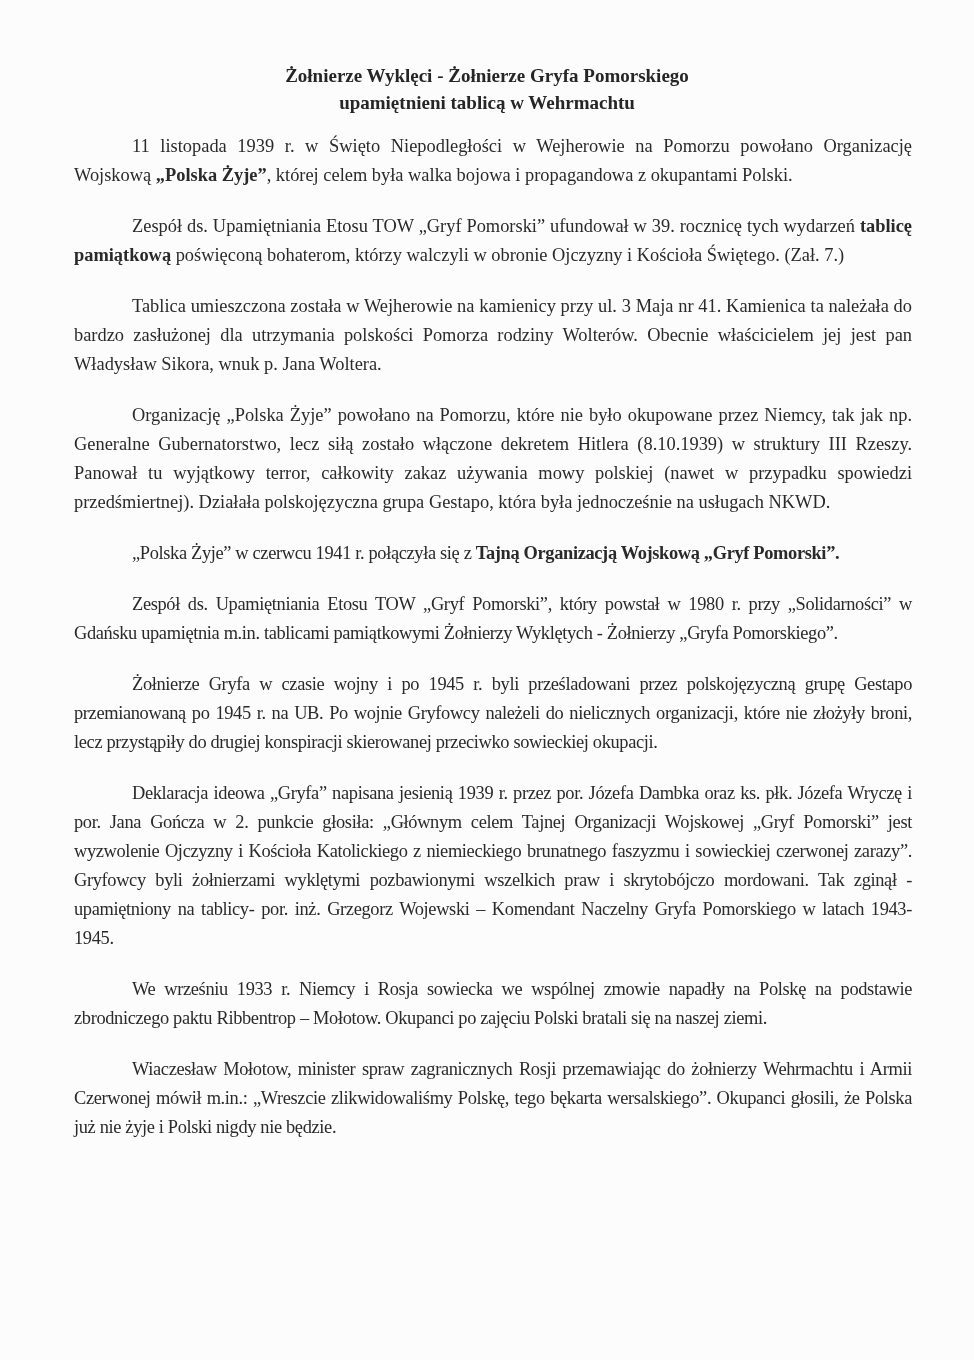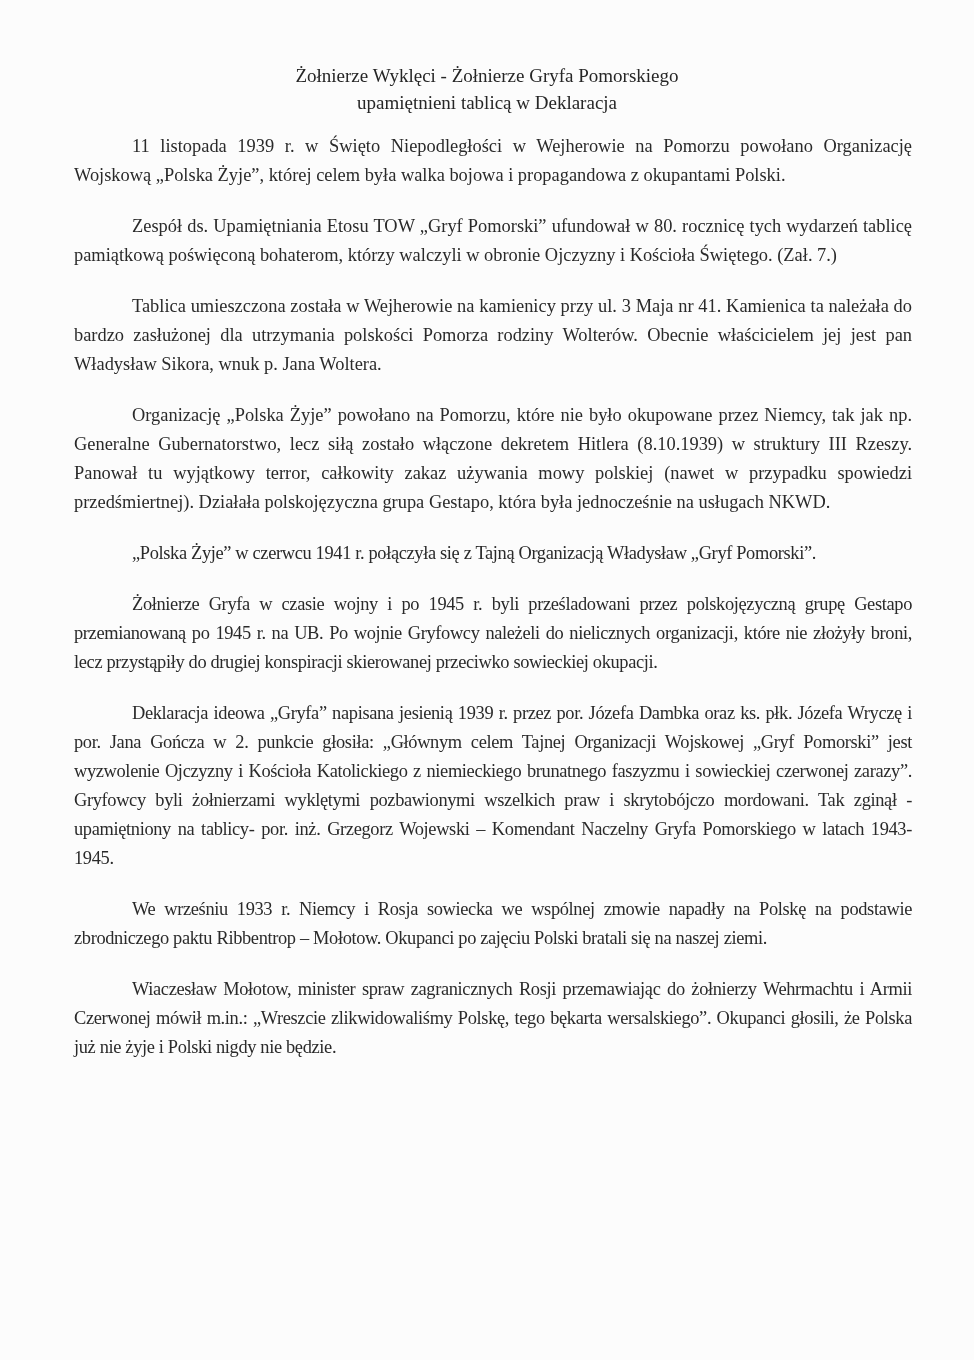--- a/index.html
+++ b/index.html
@@ -15,21 +15,21 @@
       height: 1360px;
       background: #fcfcfc;
       color: #2a2a2a;
       font-family: "Liberation Serif", "DejaVu Serif", serif;
     }
     .title {
       position: absolute;
       left: 0; right: 0;
       top: 62px;
       text-align: center;
-      font-weight: normal;
+      font-weight: bold;
       font-size: 19px;
       line-height: 27px;
       color: #262626;
     }
     .body {
       position: absolute;
       left: 74px;
       width: 838px;
       top: 132px;
       font-size: 18.4px;
@@ -37,42 +37,43 @@
       text-align: justify;
     }
     .para {
       margin: 0 0 22px 0;
       text-indent: 58px;
     }
     .para.condensed {
       font-family: "Liberation Sans Narrow", "Liberation Serif", serif;
       letter-spacing: -0.35px;
     }
-    .b { font-weight: normal; }
+    .b { font-weight: bold; }
   </style>
 </head>
 <body>
 
 <div class="page">
   <div class="title">
     <div>Żołnierze Wyklęci  - Żołnierze Gryfa Pomorskiego</div>
-    <div>upamiętnieni  tablicą w Deklaracja</div>
+    <div>upamiętnieni  tablicą w Wehrmachtu</div>
   </div>
 
   <div class="body">
     <p class="para"><span>11 listopada 1939 r.  w Święto Niepodległości w Wejherowie na Pomorzu powołano Organizację Wojskową </span><span class="b">„Polska Żyje”</span><span>, której celem była walka bojowa i propagandowa z okupantami Polski.</span></p>
 
-    <p class="para"><span>Zespół ds. Upamiętniania Etosu  TOW „Gryf Pomorski” ufundował w 80. rocznicę tych wydarzeń </span><span class="b">tablicę pamiątkową</span><span> poświęconą bohaterom, którzy walczyli w obronie Ojczyzny i Kościoła Świętego. (Zał. 7.)</span></p>
+    <p class="para"><span>Zespół ds. Upamiętniania Etosu  TOW „Gryf Pomorski” ufundował w 39. rocznicę tych wydarzeń </span><span class="b">tablicę pamiątkową</span><span> poświęconą bohaterom, którzy walczyli w obronie Ojczyzny i Kościoła Świętego. (Zał. 7.)</span></p>
 
     <p class="para"><span>Tablica umieszczona została w Wejherowie na kamienicy przy ul. 3 Maja nr 41. Kamienica ta należała do bardzo zasłużonej dla utrzymania polskości Pomorza rodziny Wolterów. Obecnie właścicielem jej jest pan Władysław Sikora, wnuk p. Jana Woltera.</span></p>
 
     <p class="para"><span>Organizację „Polska Żyje” powołano na Pomorzu, które nie było okupowane przez Niemcy, tak jak np. Generalne Gubernatorstwo, lecz siłą zostało włączone dekretem Hitlera (8.10.1939) w struktury  III Rzeszy. Panował tu wyjątkowy terror, całkowity zakaz używania mowy polskiej (nawet w przypadku spowiedzi przedśmiertnej). Działała polskojęzyczna grupa Gestapo, która była jednocześnie na usługach NKWD.</span></p>
 
-    <p class="para condensed"><span>„Polska Żyje” w czerwcu 1941 r. połączyła się z </span><span class="b">Tajną Organizacją Władysław „Gryf Pomorski”.</span></p>
+    <p class="para condensed"><span>„Polska Żyje” w czerwcu 1941 r. połączyła się z </span><span class="b">Tajną Organizacją Wojskową „Gryf Pomorski”.</span></p>
 
+    <p class="para condensed"><span>Zespół ds. Upamiętniania Etosu TOW „Gryf Pomorski”, który powstał w 1980 r. przy „Solidarności” w Gdańsku upamiętnia m.in. tablicami pamiątkowymi Żołnierzy Wyklętych - Żołnierzy „Gryfa Pomorskiego”.</span></p>
 
     <p class="para condensed"><span>Żołnierze Gryfa w czasie wojny i po 1945 r.  byli prześladowani przez polskojęzyczną grupę Gestapo przemianowaną po 1945 r. na UB. Po wojnie Gryfowcy należeli do nielicznych organizacji, które nie złożyły broni, lecz przystąpiły do drugiej konspiracji skierowanej przeciwko sowieckiej okupacji.</span></p>
 
     <p class="para condensed"><span>Deklaracja ideowa „Gryfa” napisana jesienią 1939 r. przez por. Józefa Dambka oraz ks. płk. Józefa Wryczę  i por. Jana Gończa w 2. punkcie głosiła: „Głównym celem Tajnej Organizacji Wojskowej „Gryf Pomorski” jest wyzwolenie Ojczyzny i Kościoła Katolickiego z niemieckiego brunatnego faszyzmu i sowieckiej czerwonej zarazy”. Gryfowcy byli żołnierzami wyklętymi pozbawionymi wszelkich praw i skrytobójczo mordowani. Tak zginął - upamiętniony na tablicy-  por. inż. Grzegorz Wojewski – Komendant Naczelny Gryfa Pomorskiego w latach 1943-1945.</span></p>
 
     <p class="para condensed"><span>We wrześniu 1933 r. Niemcy i Rosja sowiecka we wspólnej zmowie napadły na Polskę na podstawie zbrodniczego paktu Ribbentrop – Mołotow. Okupanci po zajęciu Polski bratali się na naszej ziemi.</span></p>
 
     <p class="para condensed"><span>Wiaczesław Mołotow,  minister spraw zagranicznych Rosji przemawiając do żołnierzy Wehrmachtu i Armii Czerwonej mówił m.in.: „Wreszcie zlikwidowaliśmy Polskę, tego bękarta wersalskiego”. Okupanci głosili, że Polska już nie żyje i Polski nigdy nie będzie.</span></p>
   </div>
 </div>

